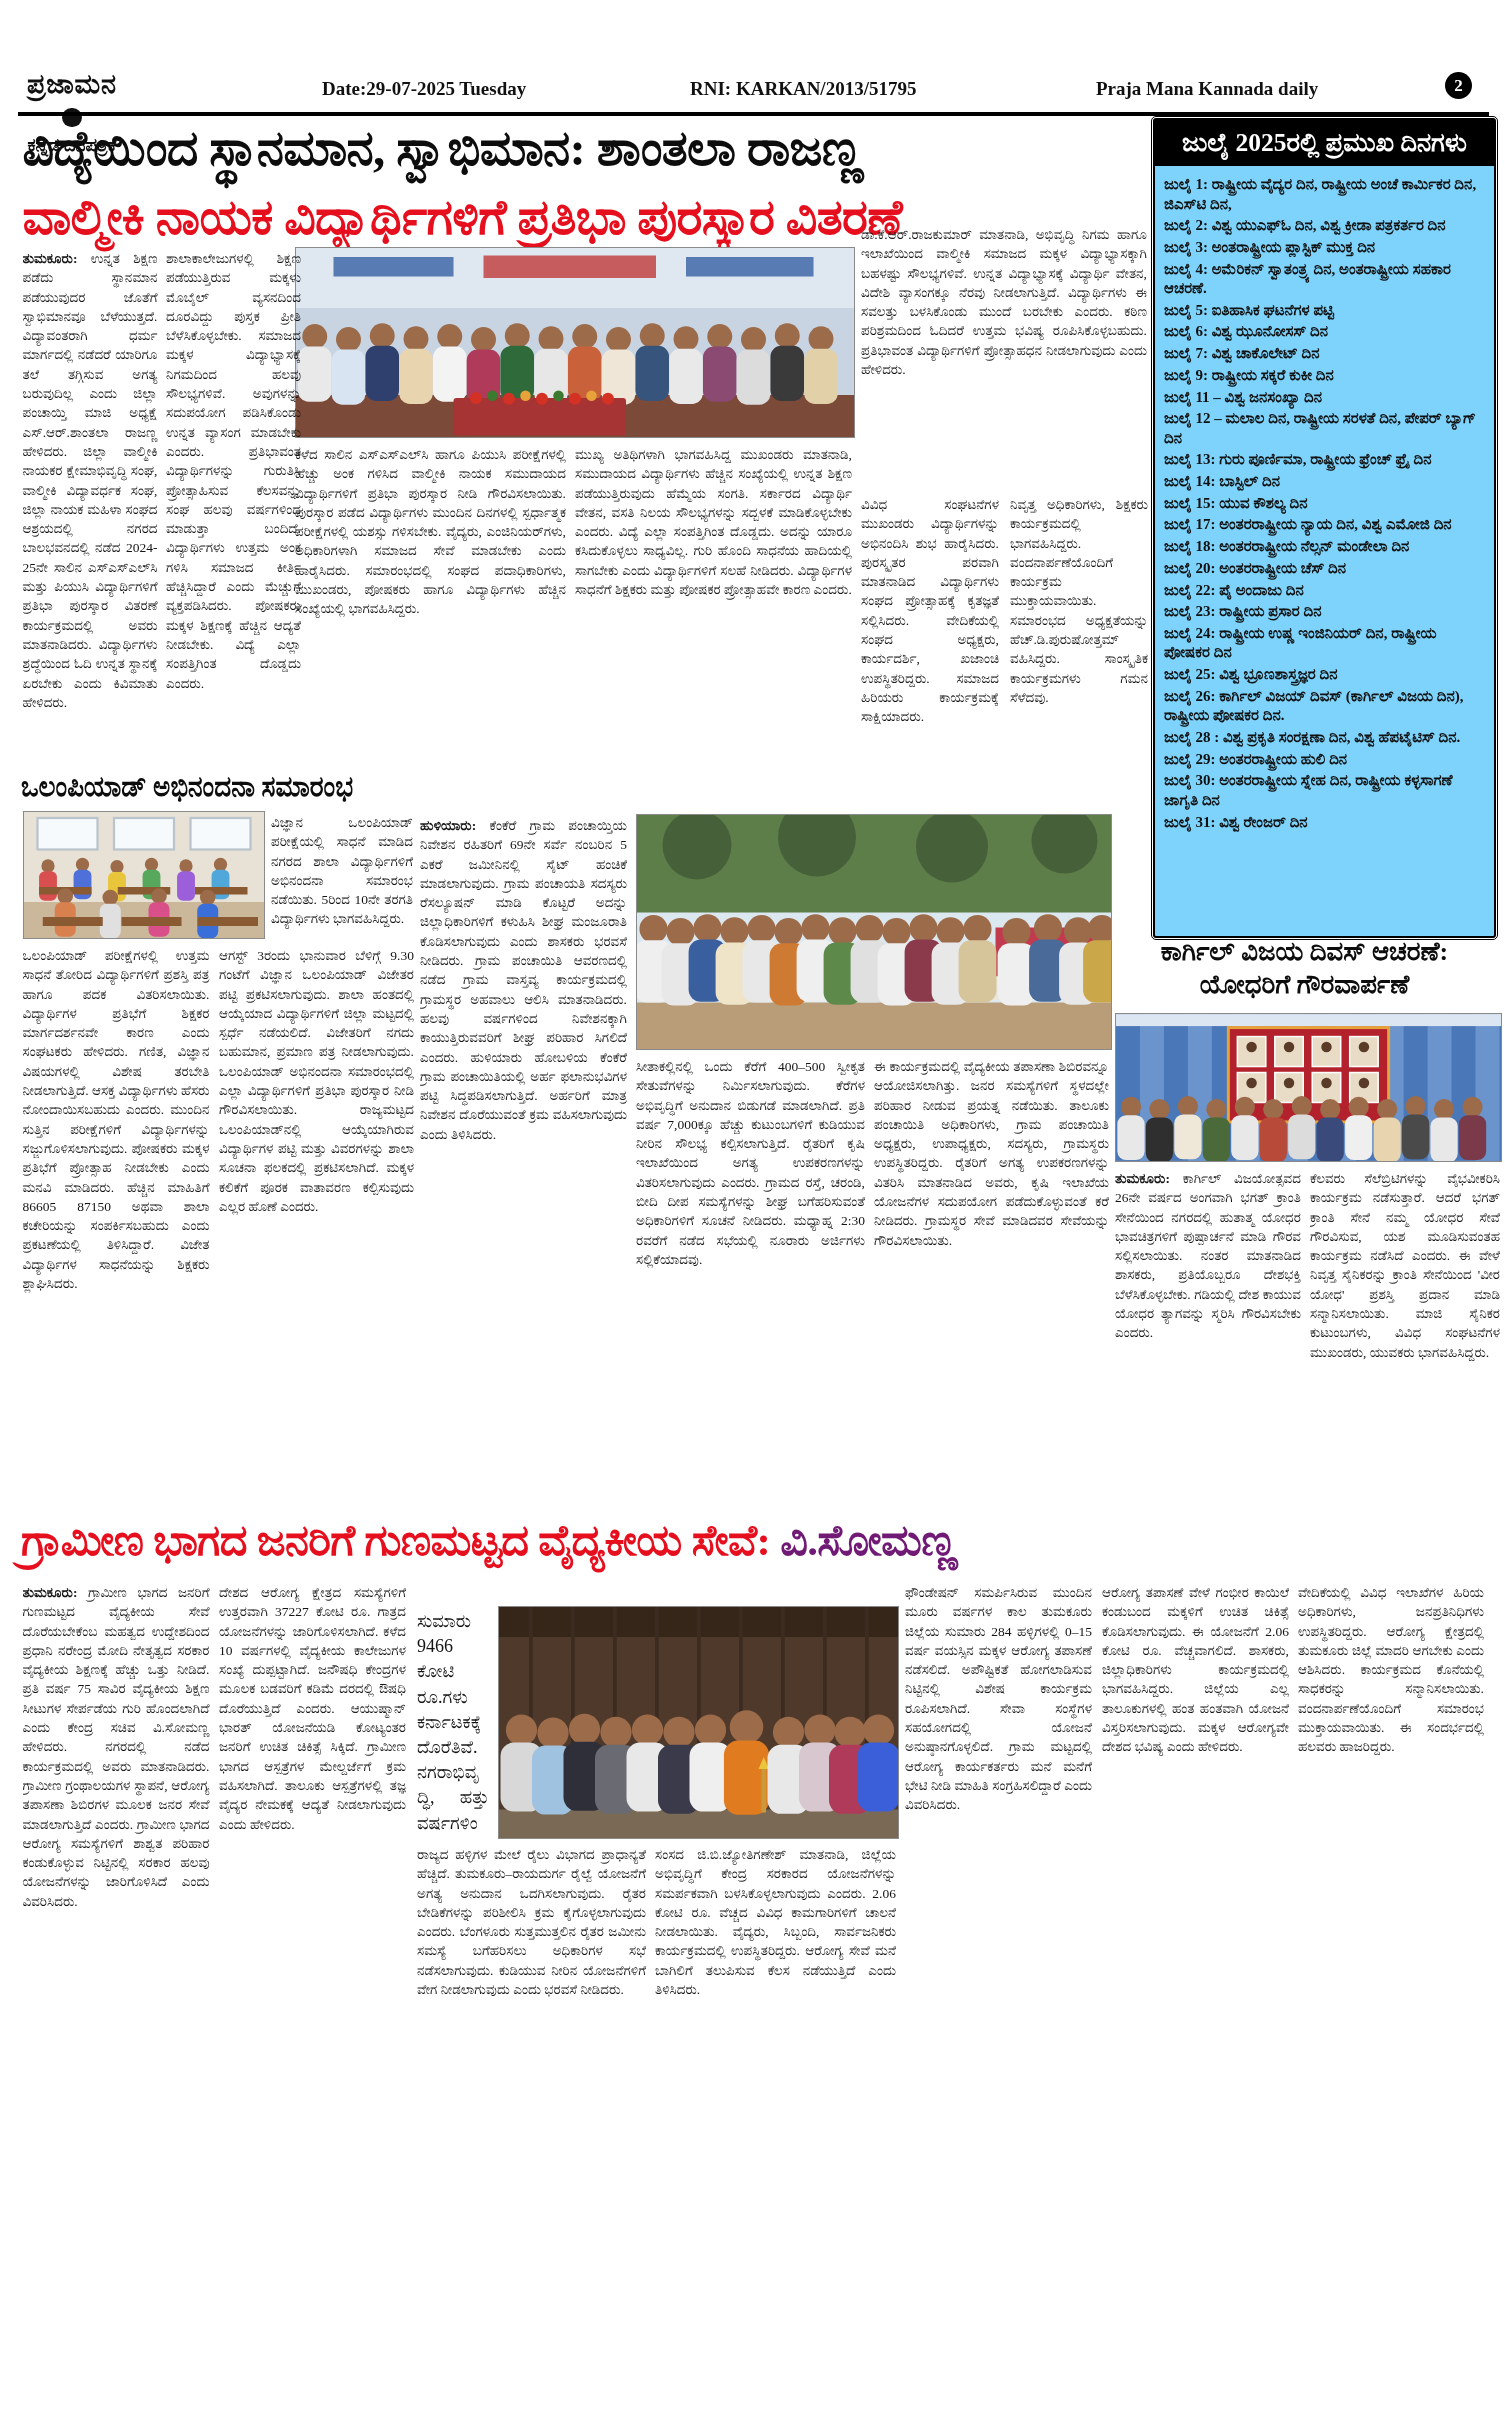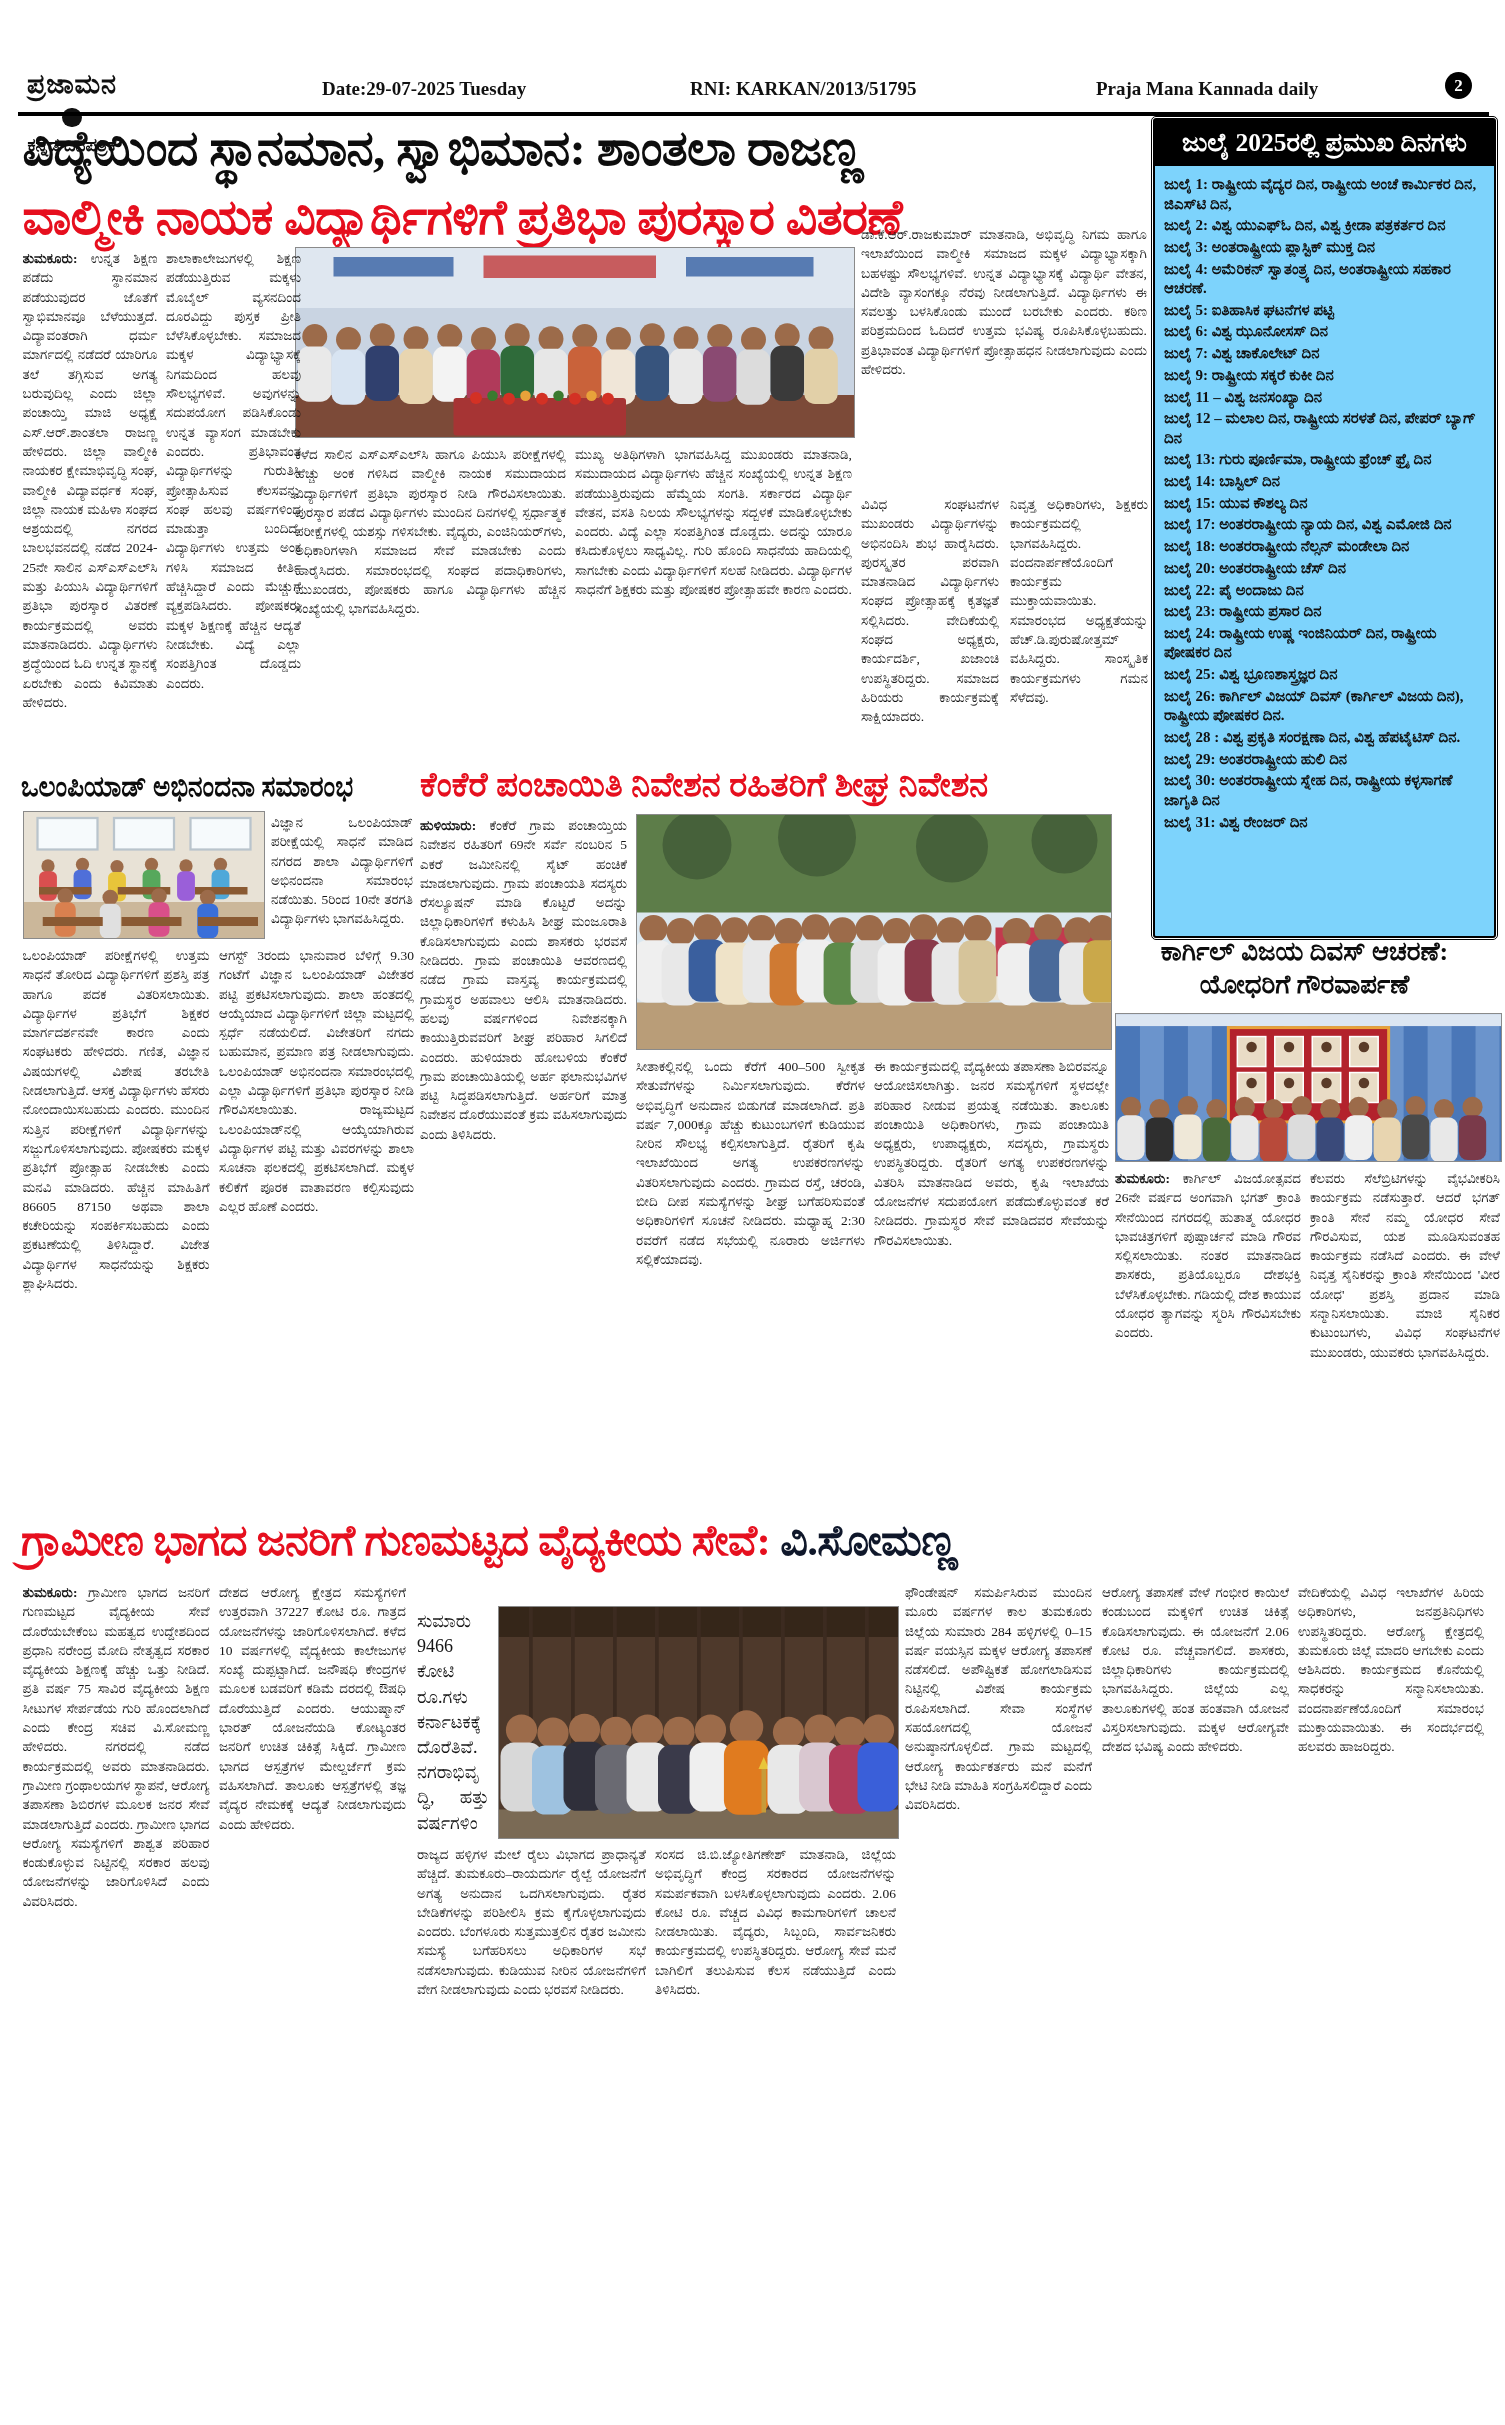--- a/index.html
+++ b/index.html
@@ -13,21 +13,21 @@
   .page-badge{width:27px;height:27px;border-radius:50%;background:#000;color:#fff;
               font-size:17px;font-weight:bold;display:flex;align-items:center;justify-content:center;}
   .rule{background:#000;}
   
   .h-lead{font-size:49px;font-weight:900;letter-spacing:-0.7px;line-height:1.05;color:#0d0d0d;}
   .h-sub{font-size:49px;font-weight:900;letter-spacing:-0.7px;color:#e60f1e;}
   .h-oly{font-size:28.5px;font-weight:900;color:#0d0d0d;transform:scaleX(.92);transform-origin:left;white-space:nowrap;}
   .h-ken{font-size:34px;font-weight:900;color:#e60f1e;white-space:nowrap;}
   .h-kargil{font-size:26px;font-weight:900;color:#0d0d0d;text-align:center;line-height:1.25;}
   .h-som{font-size:43px;font-weight:900;letter-spacing:-0.7px;white-space:nowrap;}
-  .h-som .red{color:#e60f1e;} .h-som .blk{color:#0f172a;}
+  .h-som .red{color:#e60f1e;} .h-som .blk{color:#701a75;}
   
   .sidebox{border:2.2px solid #000;outline:0.7px solid #000;outline-offset:1.5px;border-radius:3px;background:#7dd3fc;}
   .sidebar-title{background:#000;color:#fff;font-size:25.5px;font-weight:900;
                  display:flex;align-items:center;justify-content:center;height:46px;}
   .sidebar-list{padding:9px 9px;overflow:hidden;}
   .sidebar-item{font-size:15px;font-weight:600;line-height:1.3;margin-bottom:2.2px;}
   
   .pcol{position:absolute;text-align:justify;font-size:13.5px;line-height:1.43;overflow:hidden;
         word-break:break-word;color:#151515;}
   .pcol .dl{font-weight:bold;}
@@ -134,21 +134,20 @@
     <span>ಉನ್ನತ ಶಿಕ್ಷಣ ಪಡೆದು ಸ್ಥಾನಮಾನ ಪಡೆಯುವುದರ ಜೊತೆಗೆ ಸ್ವಾಭಿಮಾನವೂ ಬೆಳೆಯುತ್ತದೆ. ವಿದ್ಯಾವಂತರಾಗಿ ಧರ್ಮ ಮಾರ್ಗದಲ್ಲಿ ನಡೆದರೆ ಯಾರಿಗೂ ತಲೆ ತಗ್ಗಿಸುವ ಅಗತ್ಯ ಬರುವುದಿಲ್ಲ ಎಂದು ಜಿಲ್ಲಾ ಪಂಚಾಯ್ತಿ ಮಾಜಿ ಅಧ್ಯಕ್ಷೆ ಎಸ್.ಆರ್.ಶಾಂತಲಾ ರಾಜಣ್ಣ ಹೇಳಿದರು. ಜಿಲ್ಲಾ ವಾಲ್ಮೀಕಿ ನಾಯಕರ ಕ್ಷೇಮಾಭಿವೃದ್ಧಿ ಸಂಘ, ವಾಲ್ಮೀಕಿ ವಿದ್ಯಾವರ್ಧಕ ಸಂಘ, ಜಿಲ್ಲಾ ನಾಯಕ ಮಹಿಳಾ ಸಂಘದ ಆಶ್ರಯದಲ್ಲಿ ನಗರದ ಬಾಲಭವನದಲ್ಲಿ ನಡೆದ 2024-25ನೇ ಸಾಲಿನ ಎಸ್‌ಎಸ್‌ಎಲ್‌ಸಿ ಮತ್ತು ಪಿಯುಸಿ ವಿದ್ಯಾರ್ಥಿಗಳಿಗೆ ಪ್ರತಿಭಾ ಪುರಸ್ಕಾರ ವಿತರಣೆ ಕಾರ್ಯಕ್ರಮದಲ್ಲಿ ಅವರು ಮಾತನಾಡಿದರು. ವಿದ್ಯಾರ್ಥಿಗಳು ಶ್ರದ್ಧೆಯಿಂದ ಓದಿ ಉನ್ನತ ಸ್ಥಾನಕ್ಕೆ ಏರಬೇಕು ಎಂದು ಕಿವಿಮಾತು ಹೇಳಿದರು.</span>
   </div>
   <div class="pcol" style="left:166px;top:249px;width:135px;height:495px;">ಶಾಲಾಕಾಲೇಜುಗಳಲ್ಲಿ ಶಿಕ್ಷಣ ಪಡೆಯುತ್ತಿರುವ ಮಕ್ಕಳು ಮೊಬೈಲ್ ವ್ಯಸನದಿಂದ ದೂರವಿದ್ದು ಪುಸ್ತಕ ಪ್ರೀತಿ ಬೆಳೆಸಿಕೊಳ್ಳಬೇಕು. ಸಮಾಜದ ಮಕ್ಕಳ ವಿದ್ಯಾಭ್ಯಾಸಕ್ಕೆ ನಿಗಮದಿಂದ ಹಲವು ಸೌಲಭ್ಯಗಳಿವೆ. ಅವುಗಳನ್ನು ಸದುಪಯೋಗ ಪಡಿಸಿಕೊಂಡು ಉನ್ನತ ವ್ಯಾಸಂಗ ಮಾಡಬೇಕು ಎಂದರು. ಪ್ರತಿಭಾವಂತ ವಿದ್ಯಾರ್ಥಿಗಳನ್ನು ಗುರುತಿಸಿ ಪ್ರೋತ್ಸಾಹಿಸುವ ಕೆಲಸವನ್ನು ಸಂಘ ಹಲವು ವರ್ಷಗಳಿಂದ ಮಾಡುತ್ತಾ ಬಂದಿದೆ. ವಿದ್ಯಾರ್ಥಿಗಳು ಉತ್ತಮ ಅಂಕ ಗಳಿಸಿ ಸಮಾಜದ ಕೀರ್ತಿ ಹೆಚ್ಚಿಸಿದ್ದಾರೆ ಎಂದು ಮೆಚ್ಚುಗೆ ವ್ಯಕ್ತಪಡಿಸಿದರು. ಪೋಷಕರು ಮಕ್ಕಳ ಶಿಕ್ಷಣಕ್ಕೆ ಹೆಚ್ಚಿನ ಆದ್ಯತೆ ನೀಡಬೇಕು. ವಿದ್ಯೆ ಎಲ್ಲಾ ಸಂಪತ್ತಿಗಿಂತ ದೊಡ್ಡದು ಎಂದರು.</div>
   <div class="pcol" style="left:295px;top:445px;width:271px;height:298px;">ಕಳೆದ ಸಾಲಿನ ಎಸ್‌ಎಸ್‌ಎಲ್‌ಸಿ ಹಾಗೂ ಪಿಯುಸಿ ಪರೀಕ್ಷೆಗಳಲ್ಲಿ ಹೆಚ್ಚು ಅಂಕ ಗಳಿಸಿದ ವಾಲ್ಮೀಕಿ ನಾಯಕ ಸಮುದಾಯದ ವಿದ್ಯಾರ್ಥಿಗಳಿಗೆ ಪ್ರತಿಭಾ ಪುರಸ್ಕಾರ ನೀಡಿ ಗೌರವಿಸಲಾಯಿತು. ಪುರಸ್ಕಾರ ಪಡೆದ ವಿದ್ಯಾರ್ಥಿಗಳು ಮುಂದಿನ ದಿನಗಳಲ್ಲಿ ಸ್ಪರ್ಧಾತ್ಮಕ ಪರೀಕ್ಷೆಗಳಲ್ಲಿ ಯಶಸ್ಸು ಗಳಿಸಬೇಕು. ವೈದ್ಯರು, ಎಂಜಿನಿಯರ್‌ಗಳು, ಅಧಿಕಾರಿಗಳಾಗಿ ಸಮಾಜದ ಸೇವೆ ಮಾಡಬೇಕು ಎಂದು ಹಾರೈಸಿದರು. ಸಮಾರಂಭದಲ್ಲಿ ಸಂಘದ ಪದಾಧಿಕಾರಿಗಳು, ಮುಖಂಡರು, ಪೋಷಕರು ಹಾಗೂ ವಿದ್ಯಾರ್ಥಿಗಳು ಹೆಚ್ಚಿನ ಸಂಖ್ಯೆಯಲ್ಲಿ ಭಾಗವಹಿಸಿದ್ದರು.</div>
   <div class="pcol" style="left:575px;top:445px;width:277px;height:298px;">ಮುಖ್ಯ ಅತಿಥಿಗಳಾಗಿ ಭಾಗವಹಿಸಿದ್ದ ಮುಖಂಡರು ಮಾತನಾಡಿ, ಸಮುದಾಯದ ವಿದ್ಯಾರ್ಥಿಗಳು ಹೆಚ್ಚಿನ ಸಂಖ್ಯೆಯಲ್ಲಿ ಉನ್ನತ ಶಿಕ್ಷಣ ಪಡೆಯುತ್ತಿರುವುದು ಹೆಮ್ಮೆಯ ಸಂಗತಿ. ಸರ್ಕಾರದ ವಿದ್ಯಾರ್ಥಿ ವೇತನ, ವಸತಿ ನಿಲಯ ಸೌಲಭ್ಯಗಳನ್ನು ಸದ್ಬಳಕೆ ಮಾಡಿಕೊಳ್ಳಬೇಕು ಎಂದರು. ವಿದ್ಯೆ ಎಲ್ಲಾ ಸಂಪತ್ತಿಗಿಂತ ದೊಡ್ಡದು. ಅದನ್ನು ಯಾರೂ ಕಸಿದುಕೊಳ್ಳಲು ಸಾಧ್ಯವಿಲ್ಲ. ಗುರಿ ಹೊಂದಿ ಸಾಧನೆಯ ಹಾದಿಯಲ್ಲಿ ಸಾಗಬೇಕು ಎಂದು ವಿದ್ಯಾರ್ಥಿಗಳಿಗೆ ಸಲಹೆ ನೀಡಿದರು. ವಿದ್ಯಾರ್ಥಿಗಳ ಸಾಧನೆಗೆ ಶಿಕ್ಷಕರು ಮತ್ತು ಪೋಷಕರ ಪ್ರೋತ್ಸಾಹವೇ ಕಾರಣ ಎಂದರು.</div>
   <div class="pcol" style="left:861px;top:225px;width:286px;height:261px;">ಡಾ.ಕೆ.ಆರ್.ರಾಜಕುಮಾರ್ ಮಾತನಾಡಿ, ಅಭಿವೃದ್ಧಿ ನಿಗಮ ಹಾಗೂ ಇಲಾಖೆಯಿಂದ ವಾಲ್ಮೀಕಿ ಸಮಾಜದ ಮಕ್ಕಳ ವಿದ್ಯಾಭ್ಯಾಸಕ್ಕಾಗಿ ಬಹಳಷ್ಟು ಸೌಲಭ್ಯಗಳಿವೆ. ಉನ್ನತ ವಿದ್ಯಾಭ್ಯಾಸಕ್ಕೆ ವಿದ್ಯಾರ್ಥಿ ವೇತನ, ವಿದೇಶಿ ವ್ಯಾಸಂಗಕ್ಕೂ ನೆರವು ನೀಡಲಾಗುತ್ತಿದೆ. ವಿದ್ಯಾರ್ಥಿಗಳು ಈ ಸವಲತ್ತು ಬಳಸಿಕೊಂಡು ಮುಂದೆ ಬರಬೇಕು ಎಂದರು. ಕಠಿಣ ಪರಿಶ್ರಮದಿಂದ ಓದಿದರೆ ಉತ್ತಮ ಭವಿಷ್ಯ ರೂಪಿಸಿಕೊಳ್ಳಬಹುದು. ಪ್ರತಿಭಾವಂತ ವಿದ್ಯಾರ್ಥಿಗಳಿಗೆ ಪ್ರೋತ್ಸಾಹಧನ ನೀಡಲಾಗುವುದು ಎಂದು ಹೇಳಿದರು.</div>
   <div class="pcol" style="left:861px;top:495px;width:138px;height:249px;">ವಿವಿಧ ಸಂಘಟನೆಗಳ ಮುಖಂಡರು ವಿದ್ಯಾರ್ಥಿಗಳನ್ನು ಅಭಿನಂದಿಸಿ ಶುಭ ಹಾರೈಸಿದರು. ಪುರಸ್ಕೃತರ ಪರವಾಗಿ ಮಾತನಾಡಿದ ವಿದ್ಯಾರ್ಥಿಗಳು ಸಂಘದ ಪ್ರೋತ್ಸಾಹಕ್ಕೆ ಕೃತಜ್ಞತೆ ಸಲ್ಲಿಸಿದರು. ವೇದಿಕೆಯಲ್ಲಿ ಸಂಘದ ಅಧ್ಯಕ್ಷರು, ಕಾರ್ಯದರ್ಶಿ, ಖಜಾಂಚಿ ಉಪಸ್ಥಿತರಿದ್ದರು. ಸಮಾಜದ ಹಿರಿಯರು ಕಾರ್ಯಕ್ರಮಕ್ಕೆ ಸಾಕ್ಷಿಯಾದರು.</div>
   <div class="pcol" style="left:1010px;top:495px;width:138px;height:249px;">ನಿವೃತ್ತ ಅಧಿಕಾರಿಗಳು, ಶಿಕ್ಷಕರು ಕಾರ್ಯಕ್ರಮದಲ್ಲಿ ಭಾಗವಹಿಸಿದ್ದರು. ವಂದನಾರ್ಪಣೆಯೊಂದಿಗೆ ಕಾರ್ಯಕ್ರಮ ಮುಕ್ತಾಯವಾಯಿತು. ಸಮಾರಂಭದ ಅಧ್ಯಕ್ಷತೆಯನ್ನು ಹೆಚ್.ಡಿ.ಪುರುಷೋತ್ತಮ್ ವಹಿಸಿದ್ದರು. ಸಾಂಸ್ಕೃತಿಕ ಕಾರ್ಯಕ್ರಮಗಳು ಗಮನ ಸೆಳೆದವು.</div>
 
   <div class="abs h-oly" style="left:21px;top:771px;">ಒಲಂಪಿಯಾಡ್ ಅಭಿನಂದನಾ ಸಮಾರಂಭ</div>
-  <div class="abs h-ken" style="left:420px;top:766px;">ಕೆಂಕೆರೆ ಪಂಚಾಯಿತಿ ನಿವೇಶನ ರಹಿತರಿಗೆ ಶೀಘ್ರ ನಿವೇಶನ</div>
 
   <div class="photo" style="left:22.5px;top:811px;width:240px;height:126px;">
     <svg width="240" height="126" viewBox="0 0 320 168" xmlns="http://www.w3.org/2000/svg">
       <defs>
           <g id="p2">
             <circle cx="0" cy="0" r="5.2" fill="#9c6b4a"></circle>
             <rect x="-7" y="4.2" width="14" height="23" rx="4.5"></rect>
           </g>
         </defs>
       <rect width="320" height="168" fill="#e8e2d6"></rect>

